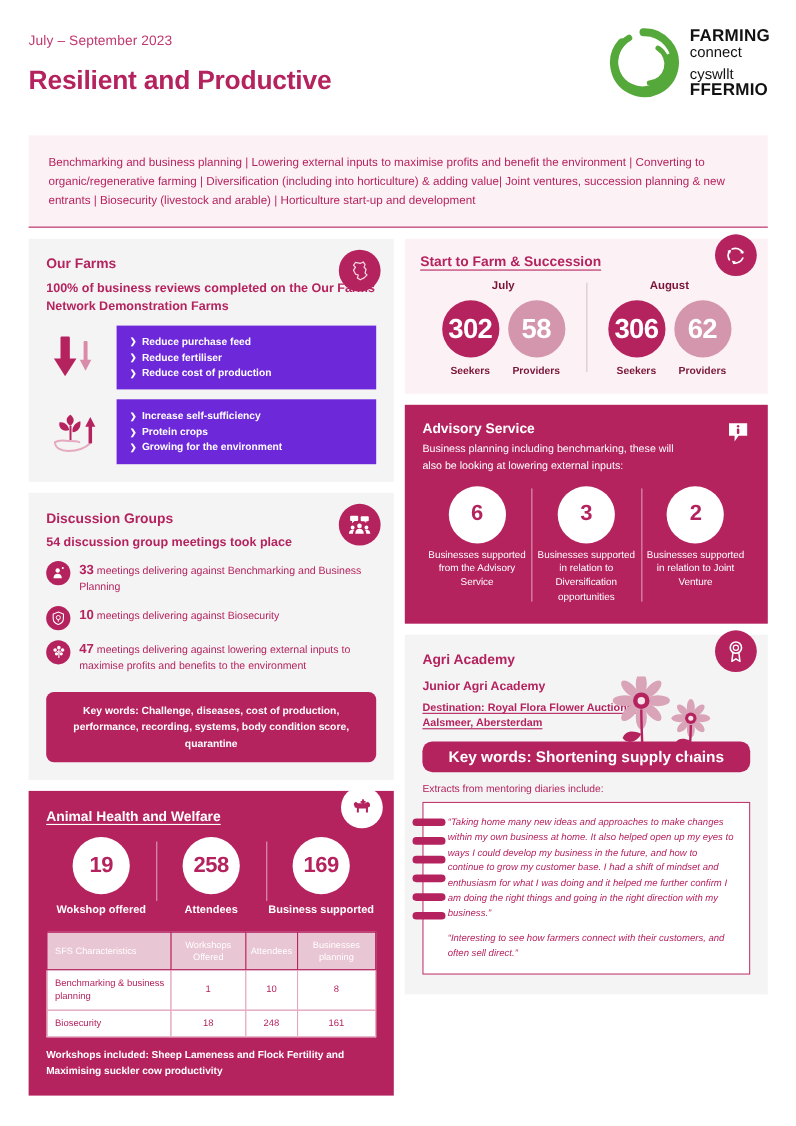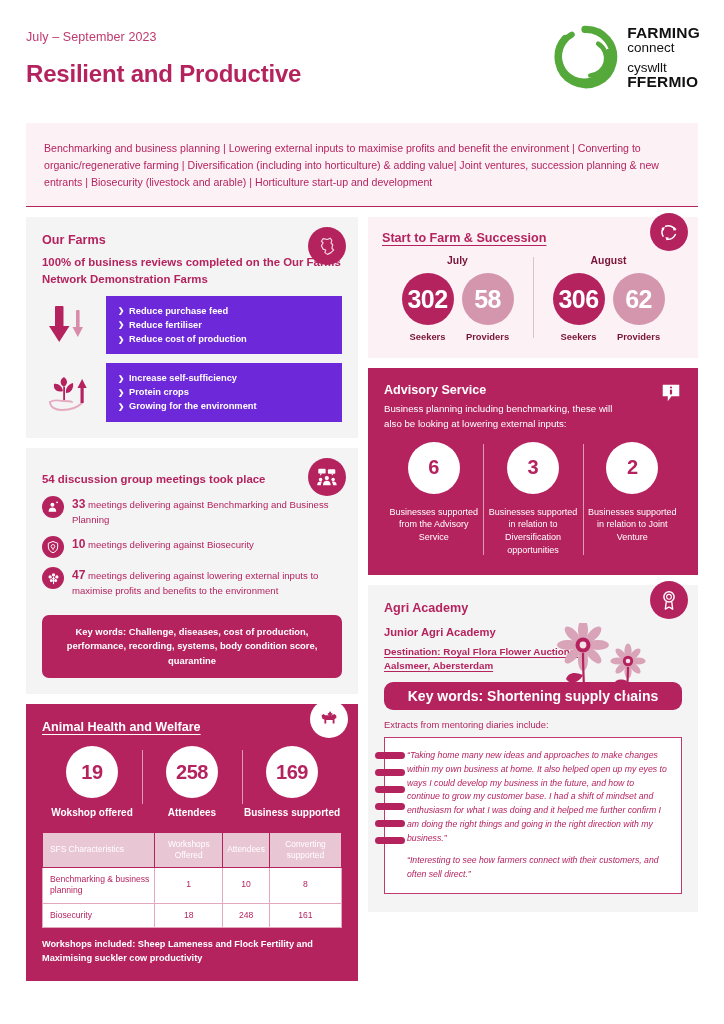--- a/index.html
+++ b/index.html
@@ -116,21 +116,21 @@
   .circ-big.pale { background: #D496AC; }
   .stf-lab { font-size: 9.4px; font-weight: bold; color: #7A1438; margin-top: 6px; }
 
   
   .adv-desc { font-size: 9.7px; line-height: 1.5; margin-top: 5px; }
   .adv-stats { display: flex; margin-top: 10px; }
   .adv-stat { flex: 1; text-align: center; position: relative; padding: 0 4px; }
   .adv-stat + .adv-stat:before {
     content: ""; position: absolute; left: 0; top: 2px; bottom: 2px; width: 1px; background: rgba(255,255,255,.55);
   }
-  .adv-lab { font-size: 9px; line-height: 1.42; margin-top: 12px; }
+  .adv-lab { font-size: 9px; line-height: 1.42; margin-top: 4px; }
 
   
   .aa-sub { font-size: 11.2px; font-weight: bold; color: #B5235F; margin-top: 11px; }
   .aa-dest { font-size: 9.8px; font-weight: bold; color: #B5235F; margin-top: 7px;
              line-height: 1.45; max-width: 195px; }
   .aa-dest u { text-decoration: underline; text-underline-offset: 2px; }
   .aa-key { margin-top: 9px; background: #B5235F; color: #fff; border-radius: 9px;
             padding: 6px 10px; text-align: center; font-size: 14px; font-weight: bold; }
   .aa-extract { font-size: 9.4px; color: #B5235F; margin-top: 9px; }
   .aa-quotebox { position: relative; margin-top: 7px; border: 1px solid #C0396F; background: #fff;
@@ -252,20 +252,21 @@
               <path d="M18.5 8.5 L18.5 10.4 L16.3 8.5 Z"></path>
               <circle cx="11.8" cy="13.2" r="2.3"></circle>
               <path d="M7.6 21 C7.6 17.6 9.4 16 11.8 16 C14.2 16 16 17.6 16 21 Z"></path>
               <circle cx="5" cy="14.8" r="1.9"></circle>
               <path d="M1.3 21 C1.3 18.2 2.8 17 5 17 C5.6 17 6.1 17.1 6.6 17.3 C5.7 18.3 5.3 19.5 5.3 21 Z"></path>
               <circle cx="18.7" cy="14.8" r="1.9"></circle>
               <path d="M22.5 21 C22.5 18.2 21 17 18.7 17 C18.2 17 17.7 17.1 17.2 17.3 C18.1 18.3 18.5 19.5 18.5 21 Z"></path>
             </g>
           </svg>
         </div>
+        <h2 class="sec">Discussion Groups</h2>
         <div class="sub">54 discussion group meetings took place</div>
 
         <div class="dg-item">
           <span class="dg-ico">
             <svg viewBox="0 0 24 24" width="14" height="14">
                 <g fill="#fff">
               <circle cx="11" cy="8" r="3.4"></circle>
                   <path d="M4.5 20 C4.5 15 7.5 13 11 13 C14.5 13 17.5 15 17.5 20 Z"></path>
               <circle cx="19" cy="4" r="1.6"></circle>
                 </g>
@@ -340,21 +341,21 @@
             <div class="ahw-lab">Business supported</div>
           </div>
         </div>
 
         <table class="ahw">
           <thead>
             <tr>
               <th>SFS Characteristics</th>
               <th>Workshops Offered</th>
               <th>Attendees</th>
-              <th>Converting supported</th>
+              <th>Businesses planning</th>
             </tr>
           </thead>
           <tbody>
             <tr>
               <td>Benchmarking &amp; business planning</td>
               <td>1</td>
               <td>10</td>
               <td>8</td>
             </tr>
             <tr>

